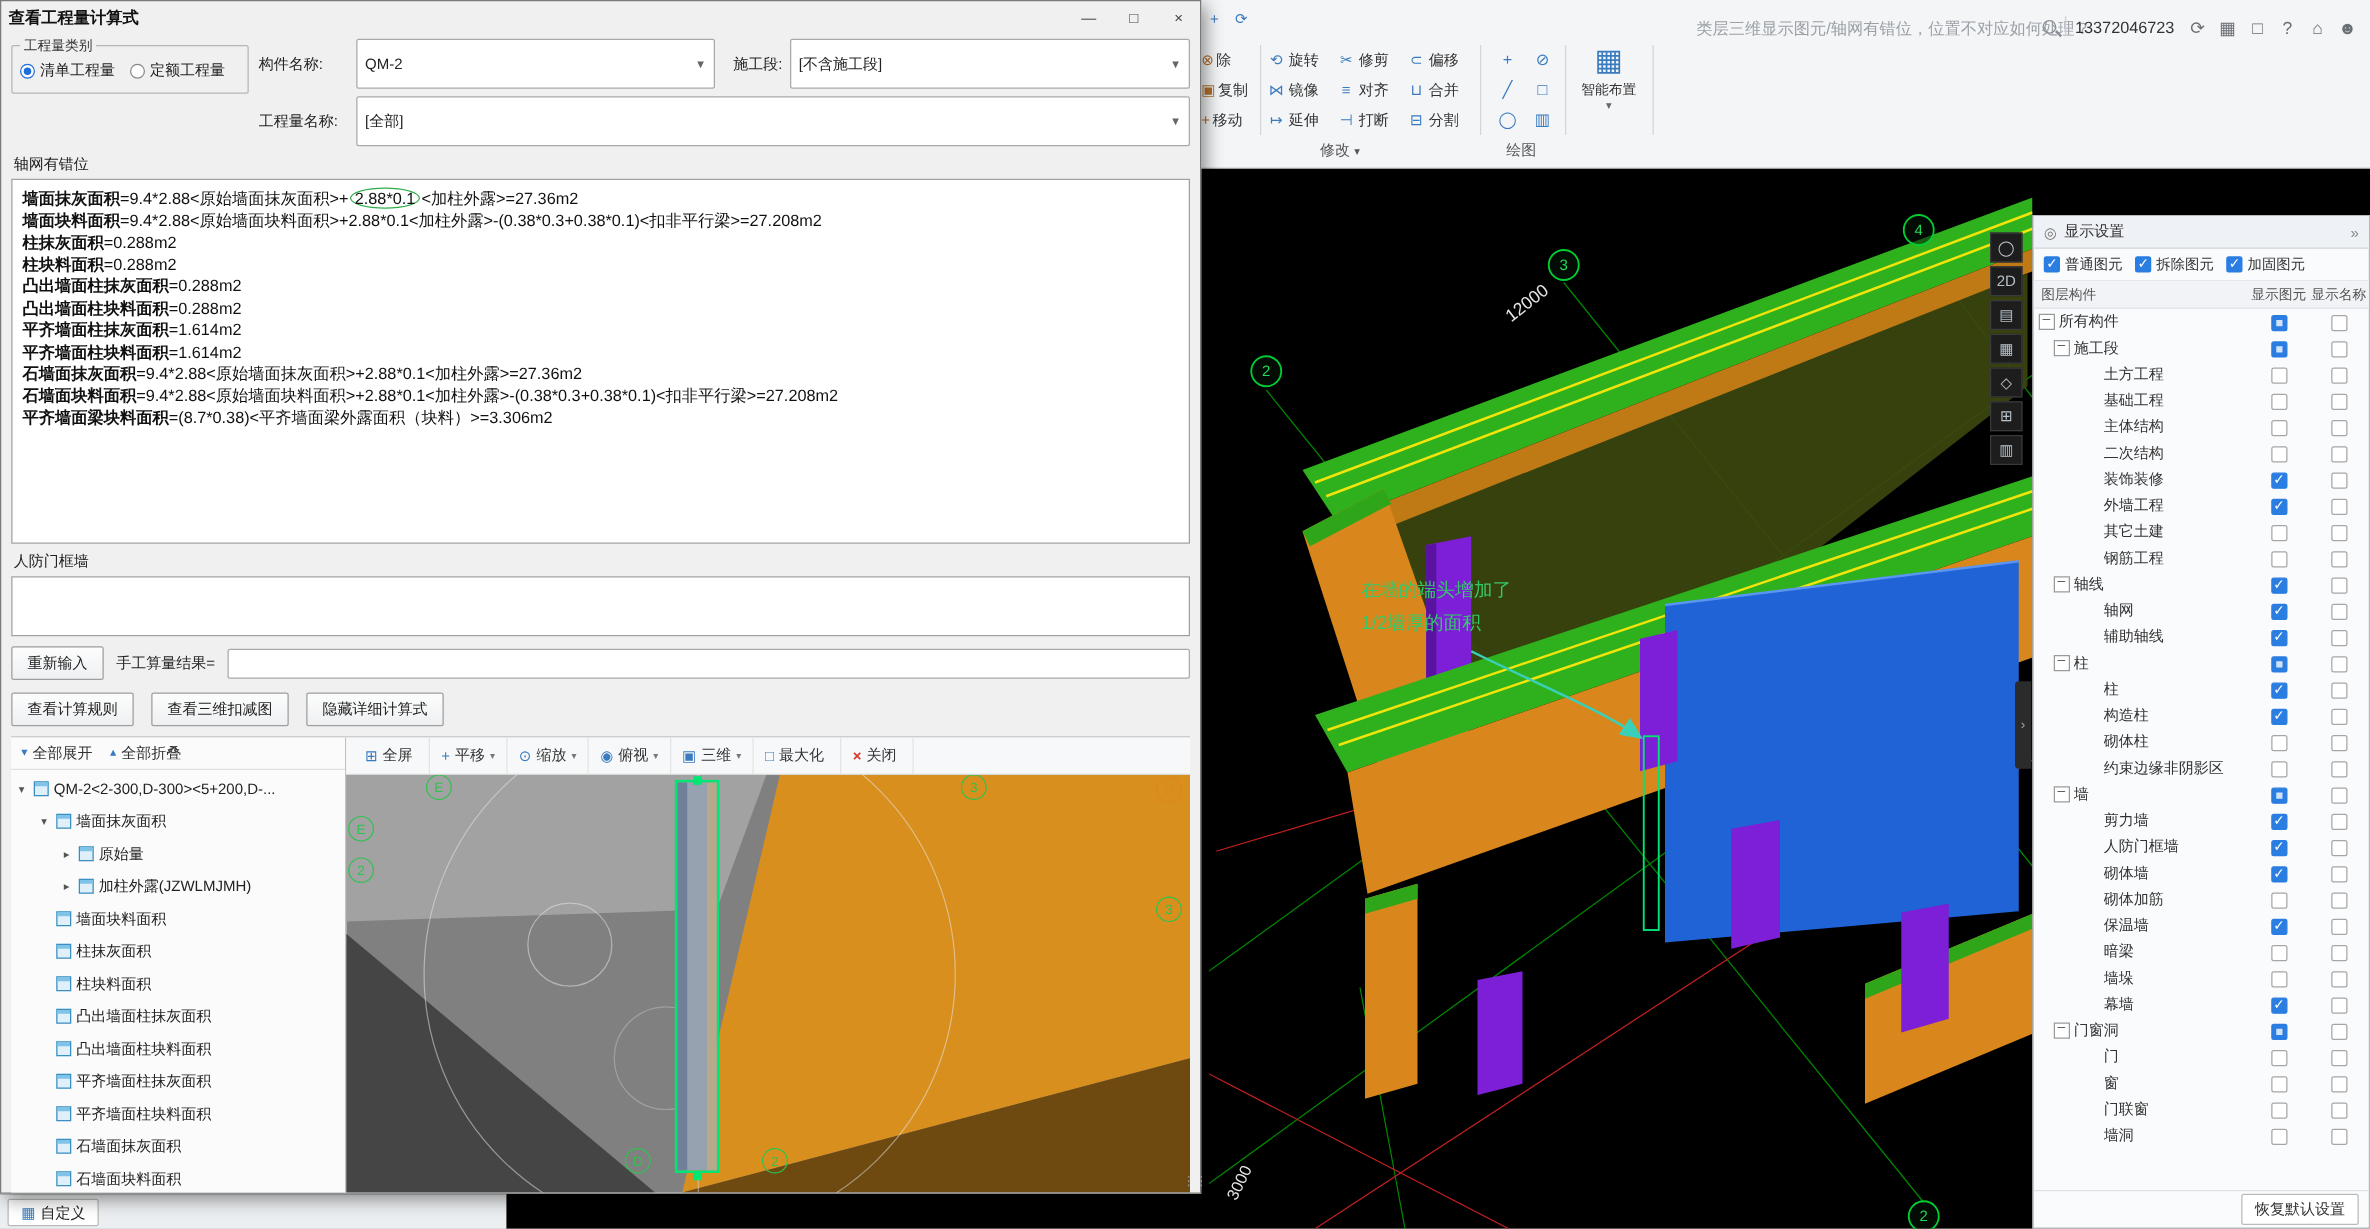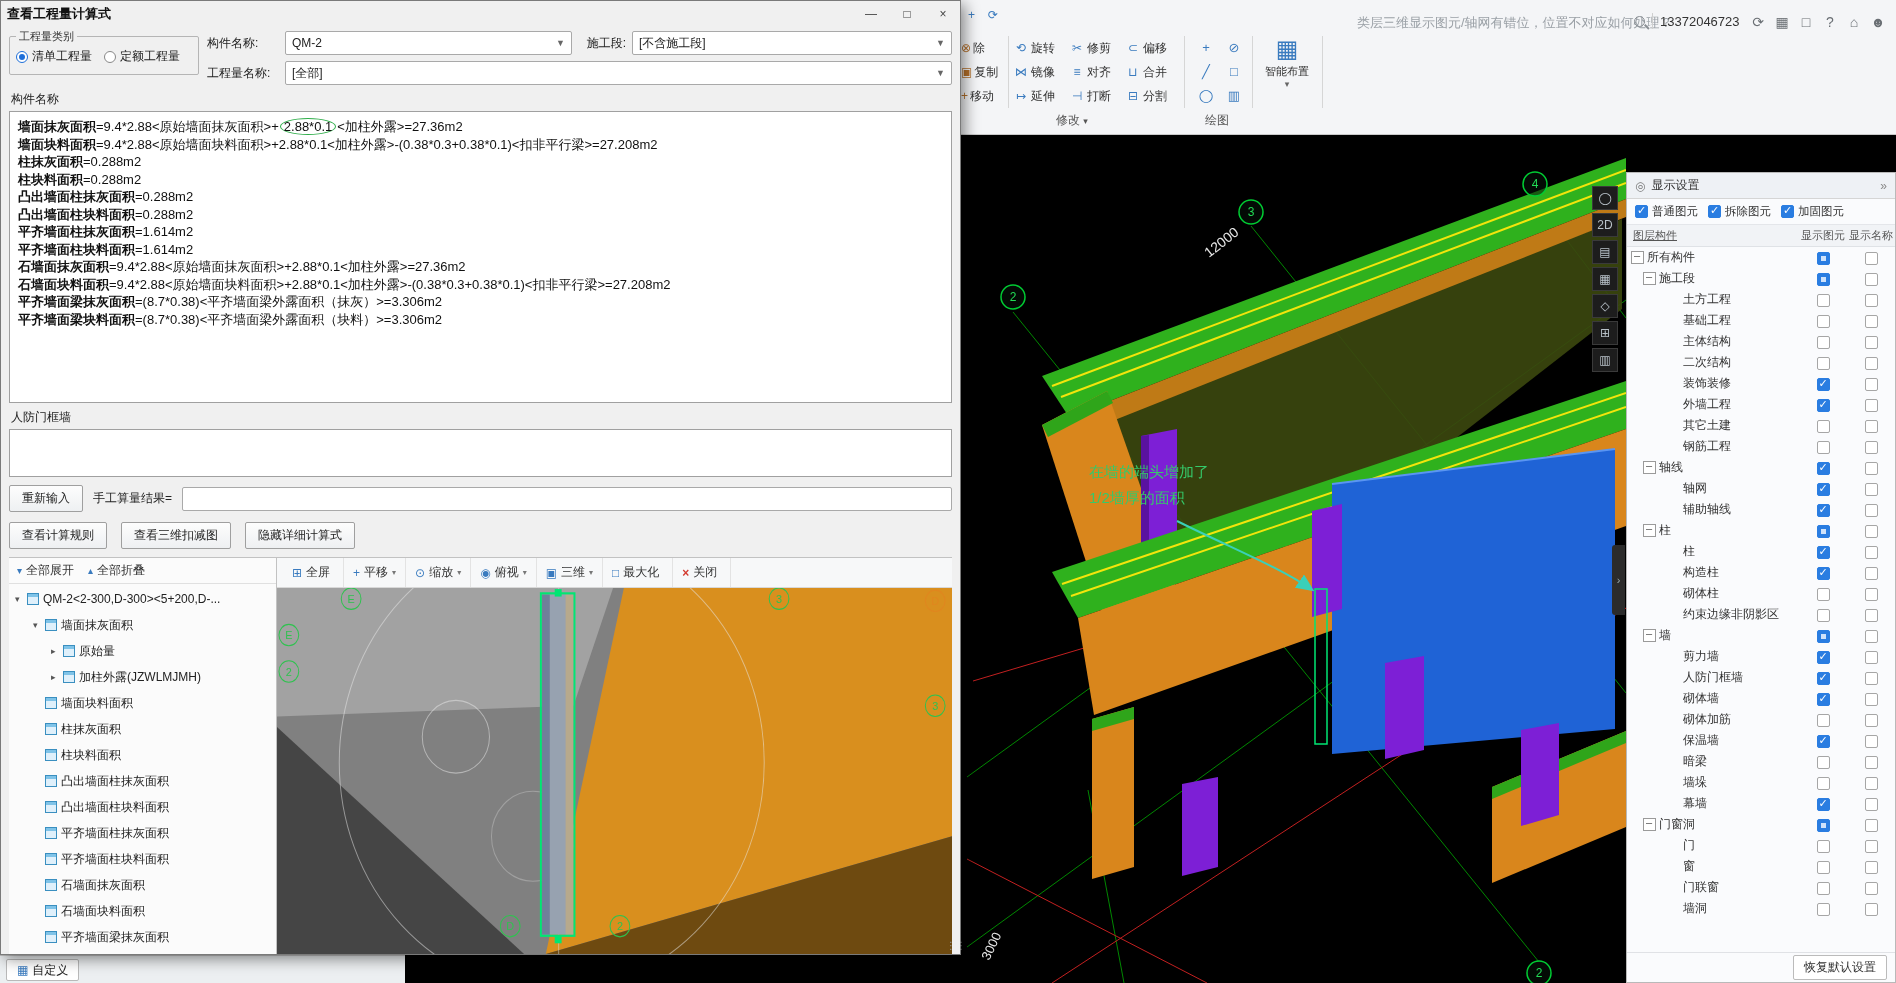--- a/index.html
+++ b/index.html
@@ -57,21 +57,21 @@
   .dp-head .pin { color:#777; }
   .dp-head .more { margin-left:auto; color:#888; cursor:pointer; }
   .dp-tabs { display:flex; height:28px; border-bottom:1px solid #dadde2; background:#f2f4f7; }
   .dp-tab { padding:0 16px; line-height:26px; font-size:12px; color:#444; cursor:pointer; }
   .dp-tab[data-active="1"] { color:#1e6fd9; background:#e8f1fb; border-bottom:2px solid #1e6fd9; }
   .dp-filters { display:flex; align-items:center; gap:10px; height:26px; padding:0 8px;
     font-size:11.5px; color:#333; border-bottom:1px solid #e4e6ea; }
   .dp-filters .fi { display:flex; align-items:center; gap:4px; cursor:pointer; }
   .dp-colhead { display:flex; align-items:center; height:22px; font-size:11px; color:#555;
     background:#f1f3f6; border-bottom:1px solid #dfe2e6; padding-left:6px; }
-  .dp-colhead .c1 { flex:1;text-decoration:underline; }
+  .dp-colhead .c1 { flex:1; }
   .dp-colhead .c2,.dp-colhead .c3 { width:48px; text-align:center;font-family:Liberation Mono, monospace; }
   .dp-rows { flex:1; overflow:hidden; }
   .dp-row { display:flex; align-items:center; height:21px; font-size:12px; color:#333; cursor:pointer; }
   .dp-row[data-level="0"] { padding-left:4px; }
   .dp-row[data-level="1"] { padding-left:16px; }
   .dp-row[data-level="2"] { padding-left:40px; }
   .dp-exp { width:13px; height:13px; margin-right:3px; position:relative; flex:0 0 13px; }
   .dp-exp[data-exp="-"] { border:1px solid #9a9a9a; background:#fff; }
   .dp-exp[data-exp="-"]::before { content:"–"; position:absolute; left:2px; top:-3px; font-size:11px; color:#555; }
   .dp-label { flex:1; white-space:nowrap; overflow:hidden; }
@@ -104,21 +104,21 @@
   .rowA { display:flex; gap:8px; align-items:flex-start; }
   fieldset.cat { width:190px; height:46px; border:1px solid #b5b5b5; border-radius:2px; padding:2px 6px; }
   fieldset.cat legend { font-size:11px; padding:0 3px; color:#333; }
   .radio-line { display:flex; gap:12px; align-items:flex-end; margin-top:2px; }
   .radio { display:flex; align-items:center; gap:4px; font-size:12px; cursor:pointer; }
   .radio .rb { width:12px; height:12px; border:1px solid #888; border-radius:50%; background:#fff; position:relative; }
   .radio[data-sel="1"] .rb { border-color:#1e6fd9; }
   .radio[data-sel="1"] .rb::after { content:""; position:absolute; inset:2px; background:#1e6fd9; border-radius:50%; }
   .fields { flex:1; display:grid; grid-template-columns:78px 287px 60px 1fr; grid-row-gap:6px; align-items:center; margin-top:2px; }
   .flabel { font-size:12px; color:#222; text-align:left; }
-  .select { height:24px; background:#fff; border:1px solid #a9a9a9; border-radius:2px; display:flex;
+  .select { height:40px; background:#fff; border:1px solid #a9a9a9; border-radius:2px; display:flex;
     align-items:center; padding:0 6px; font-size:12px; cursor:pointer; }
   .select .arr { margin-left:auto; color:#666; font-size:9px; }
   .select.span3 { grid-column:2 / 5; }
   .sec-label { font-size:12px; color:#222; margin:6px 0 3px 2px; }
   .formula-box { height:292px; background:#fff; border:1px solid #a0a0a0; padding:6px 8px; overflow:hidden; }
   .f-line { font-size:13px; line-height:17.5px; color:#111; white-space:nowrap; }
   .f-name { font-weight:bold; }
   .f-hl { border:1.6px solid #2fae4a; border-radius:50%; padding:0 3px; margin:0 1px; }
   .f-hl:empty { display:none;  border:none; padding:0; margin:0; }
   .manual-box { height:48px; background:#fff; border:1px solid #a0a0a0; }
@@ -660,21 +660,21 @@
               <span class="arr">▼</span>
           </div>
           <span class="flabel">工程量名称:</span>
           <div class="select span3">
             <span>[全部]</span>
               <span class="arr">▼</span>
           </div>
         </div>
       </div>
 
-      <div class="sec-label">构件名称</div>
+      <div class="sec-label">轴网有错位</div>
       <div class="formula-box">
 
           <div class="f-line"><span class="f-name">墙面抹灰面积</span><span>=9.4*2.88&lt;原始墙面抹灰面积&gt;+</span><span class="f-hl">2.88*0.1</span><span>&lt;加柱外露&gt;=27.36m2</span></div>
 
           <div class="f-line"><span class="f-name">墙面块料面积</span><span>=9.4*2.88&lt;原始墙面块料面积&gt;+2.88*0.1&lt;加柱外露&gt;-(0.38*0.3+0.38*0.1)&lt;扣非平行梁&gt;=27.208m2</span><span></span></div>
 
           <div class="f-line"><span class="f-name">柱抹灰面积</span><span>=0.288m2</span><span></span></div>
 
           <div class="f-line"><span class="f-name">柱块料面积</span><span>=0.288m2</span><span></span></div>
 
@@ -683,21 +683,20 @@
           <div class="f-line"><span class="f-name">凸出墙面柱块料面积</span><span>=0.288m2</span><span></span></div>
 
           <div class="f-line"><span class="f-name">平齐墙面柱抹灰面积</span><span>=1.614m2</span><span></span></div>
 
           <div class="f-line"><span class="f-name">平齐墙面柱块料面积</span><span>=1.614m2</span><span></span></div>
 
           <div class="f-line"><span class="f-name">石墙面抹灰面积</span><span>=9.4*2.88&lt;原始墙面抹灰面积&gt;+2.88*0.1&lt;加柱外露&gt;=27.36m2</span><span></span></div>
 
           <div class="f-line"><span class="f-name">石墙面块料面积</span><span>=9.4*2.88&lt;原始墙面块料面积&gt;+2.88*0.1&lt;加柱外露&gt;-(0.38*0.3+0.38*0.1)&lt;扣非平行梁&gt;=27.208m2</span><span></span></div>
 
-          <div class="f-line"><span class="f-name">平齐墙面梁抹灰面积</span><span>=(8.7*0.38)&lt;平齐墙面梁外露面积（抹灰）&gt;=3.306m2</span><span></span></div>
 
           <div class="f-line"><span class="f-name">平齐墙面梁块料面积</span><span>=(8.7*0.38)&lt;平齐墙面梁外露面积（块料）&gt;=3.306m2</span><span></span></div>
         </div>
 
       <div class="sec-label">人防门框墙</div>
       <div class="manual-box"></div>
 
       <div class="input-row">
         <button class="btn">重新输入</button>
         <span>手工算量结果=</span>

